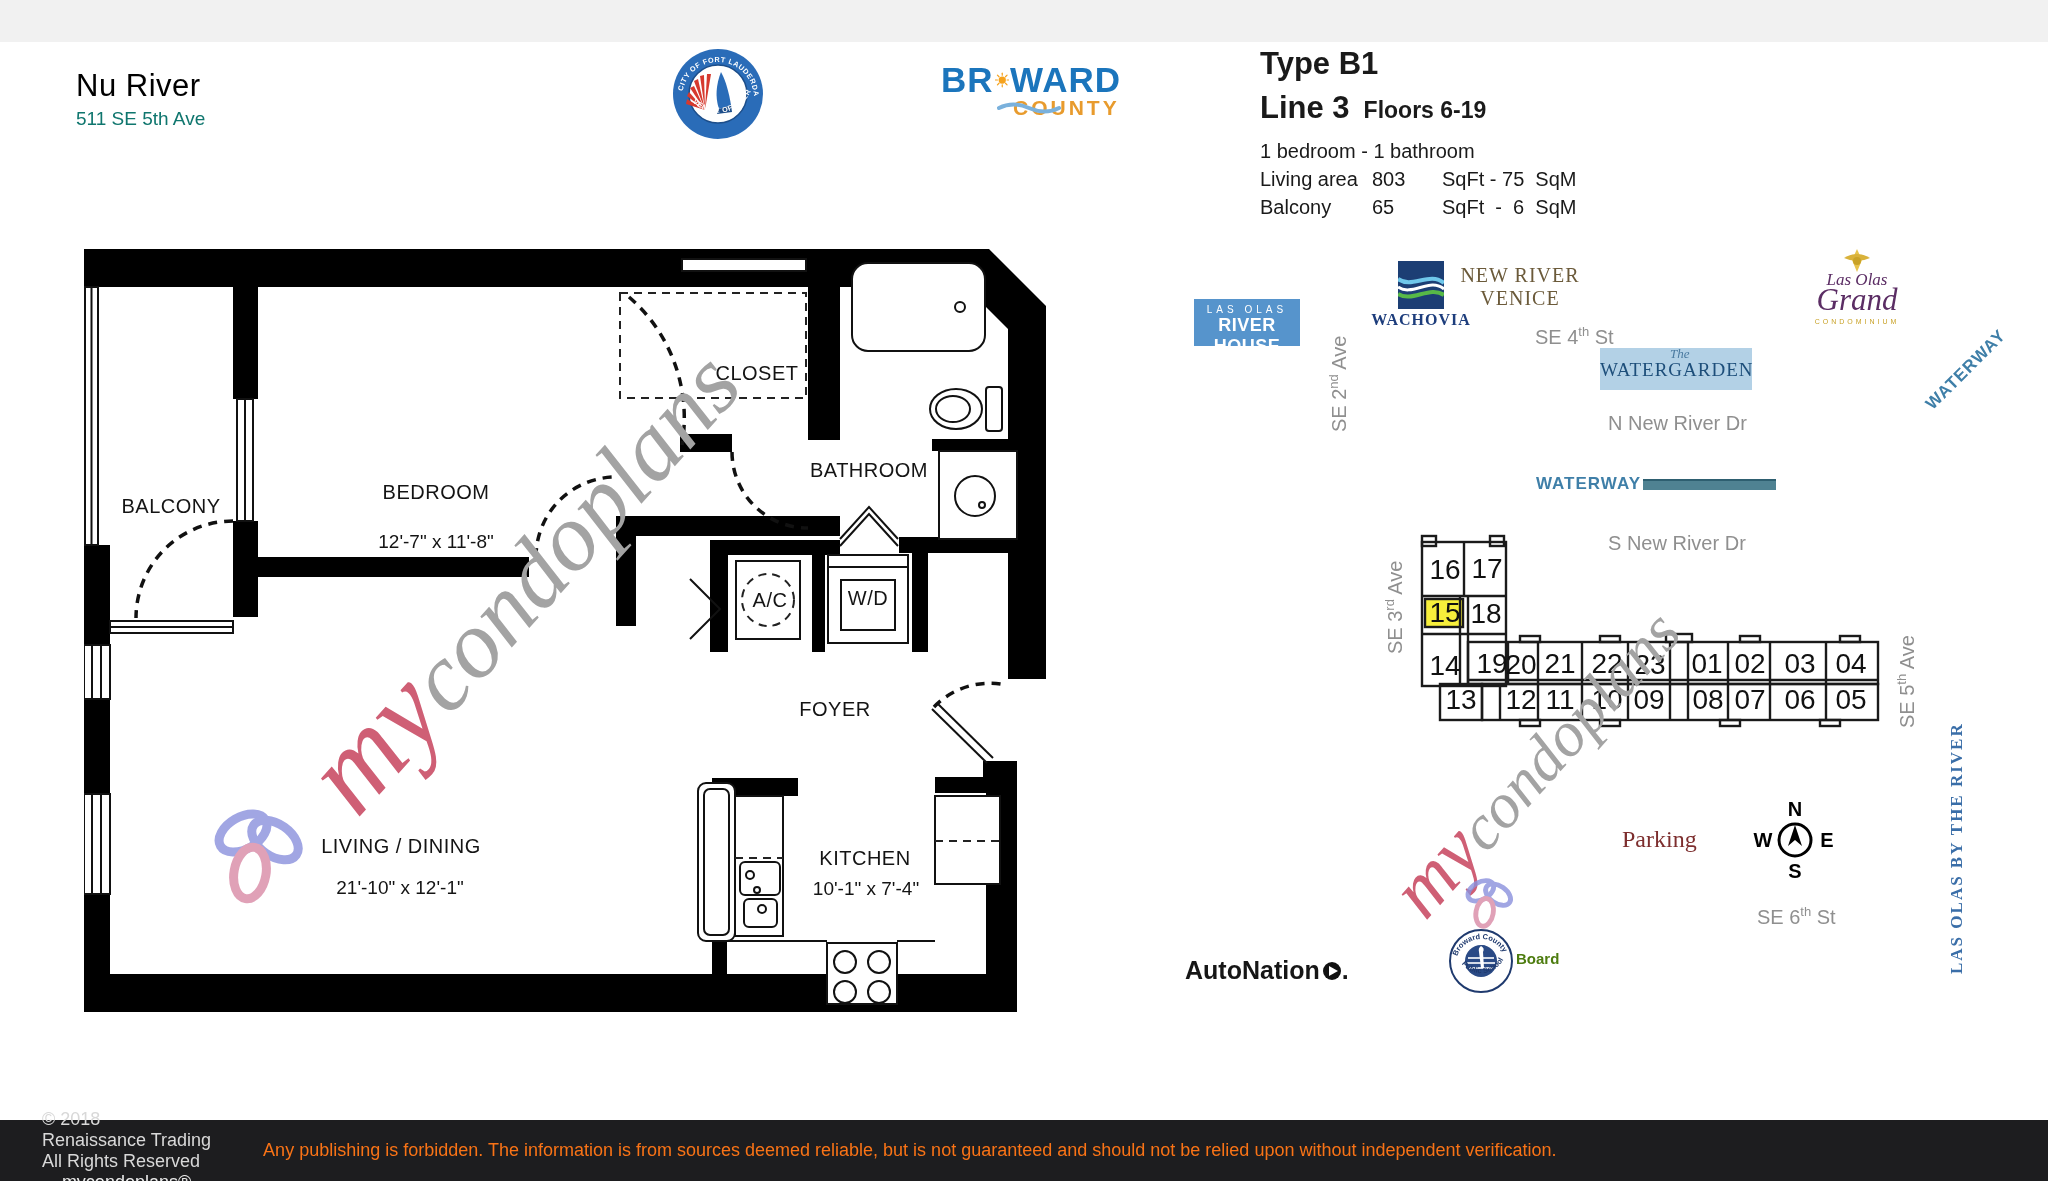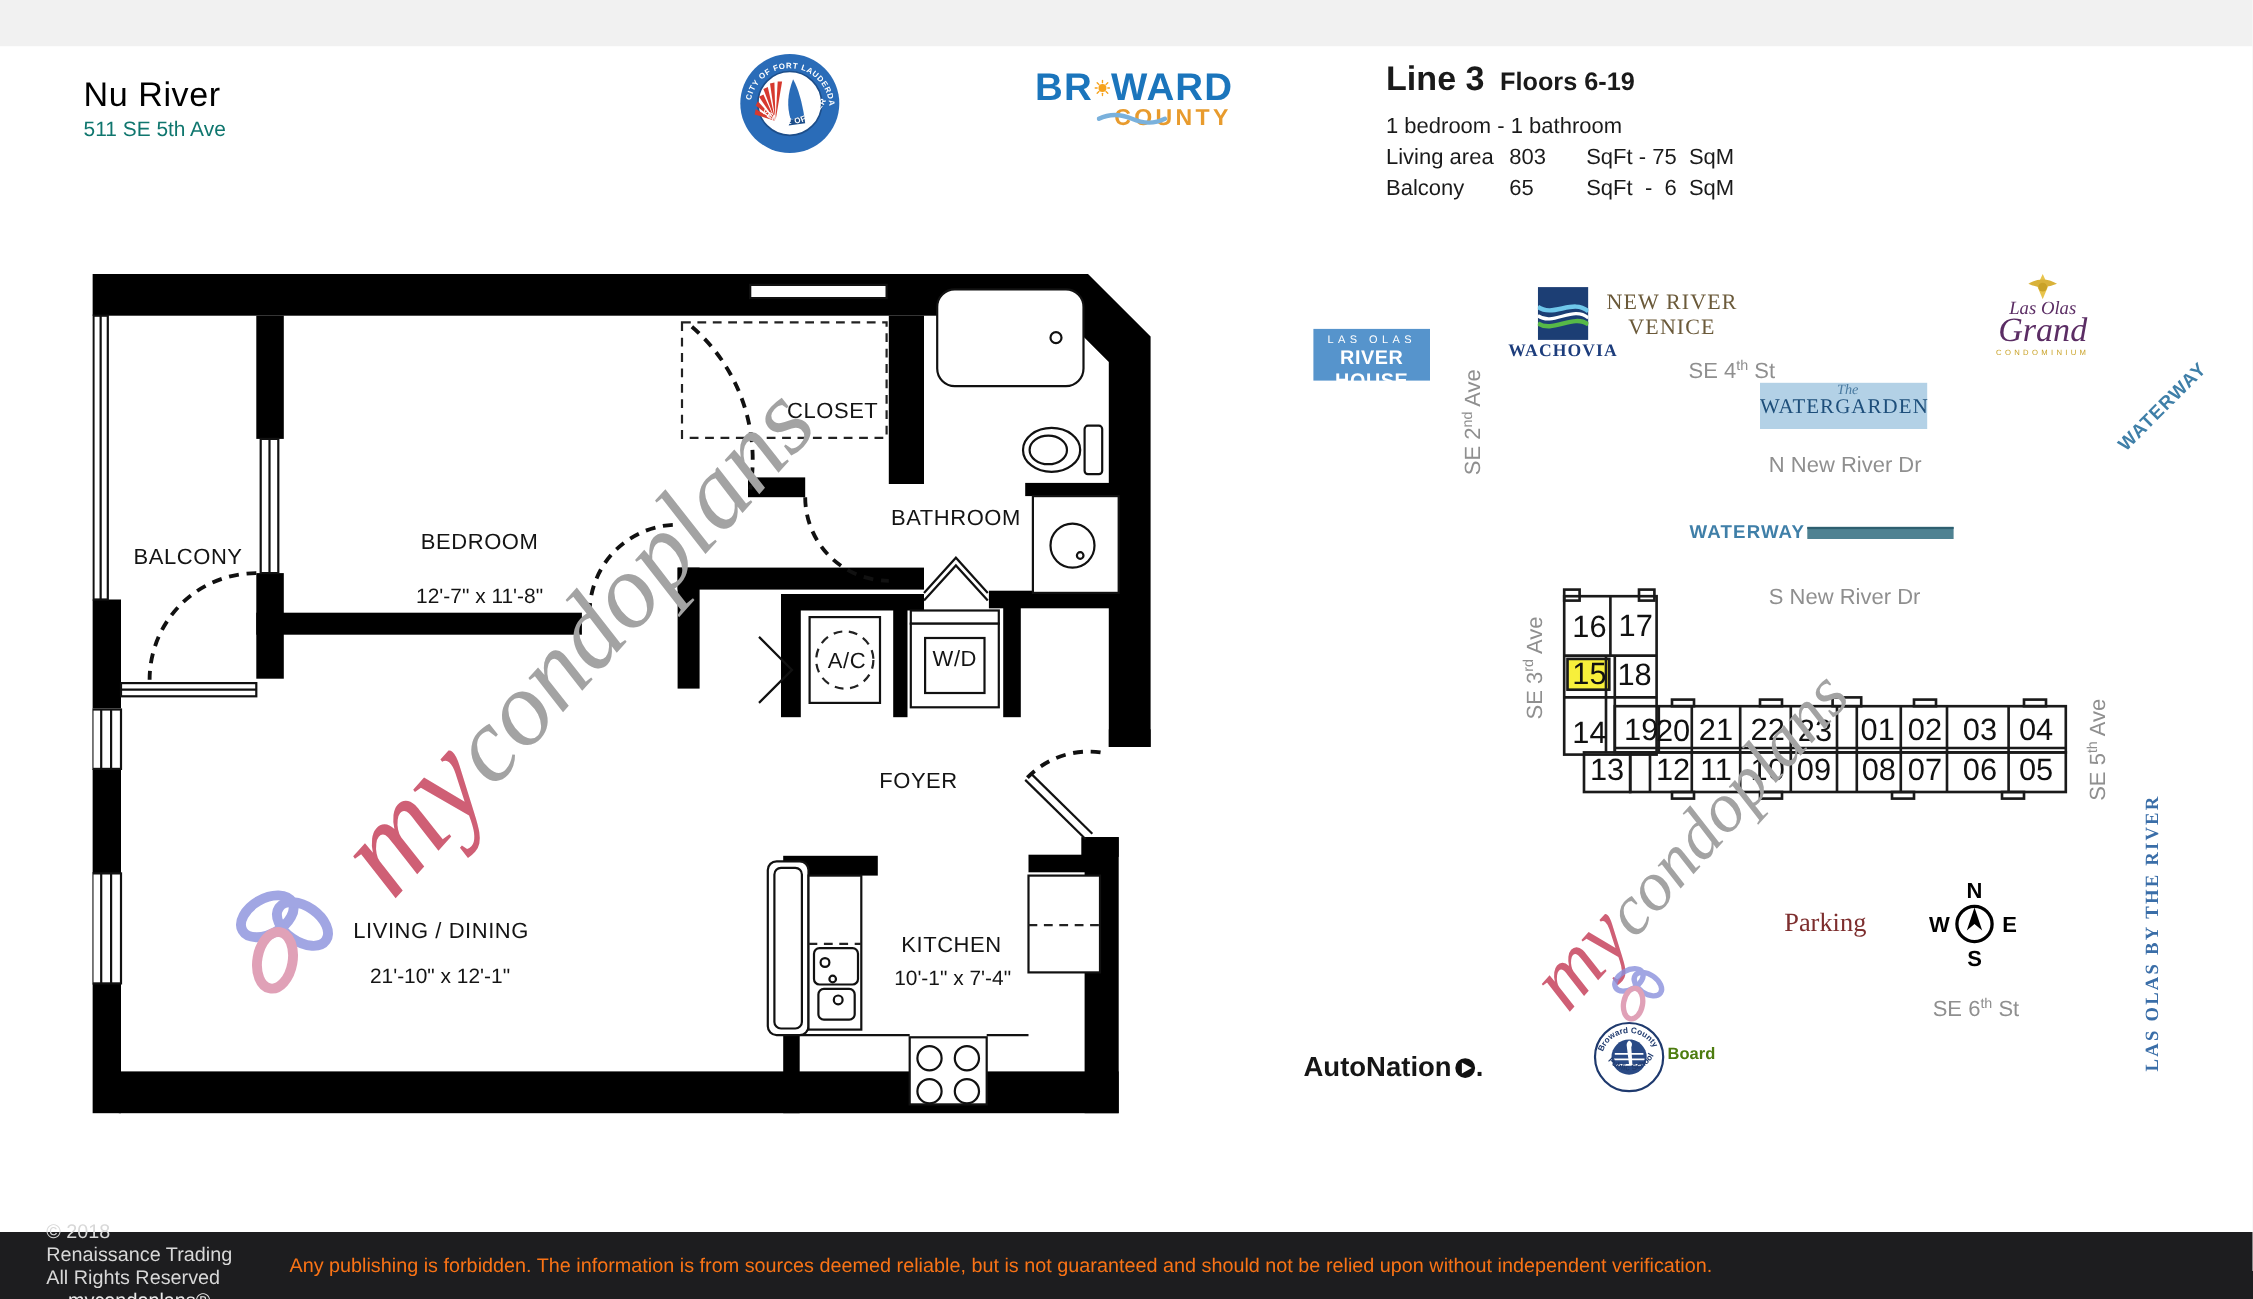--- a/index.html
+++ b/index.html
@@ -141,20 +141,21 @@
       </svg>
       <span>WARD</span>
     </div>
     <svg class="bro-wave" width="64" height="14" viewBox="0 0 64 14">
       <path d="M2,8 Q16,1 32,8 T62,8" stroke="#7ab1dc" stroke-width="4" fill="none" stroke-linecap="round"></path>
     </svg>
     <div class="bro-county">COUNTY</div>
   </div>
 
   <div id="unit-info">
+    <div class="ui-type">Type B1</div>
     <div class="ui-line-row">
       <span class="ui-line">Line 3</span>
       <span class="ui-floors">Floors 6-19</span>
     </div>
     <div class="ui-config">1 bedroom - 1 bathroom</div>
     <div class="ui-row">
       <span class="ui-label">Living area</span>
       <span class="ui-num">803</span>
       <span class="ui-rest">SqFt - 75  SqM</span>
     </div>

